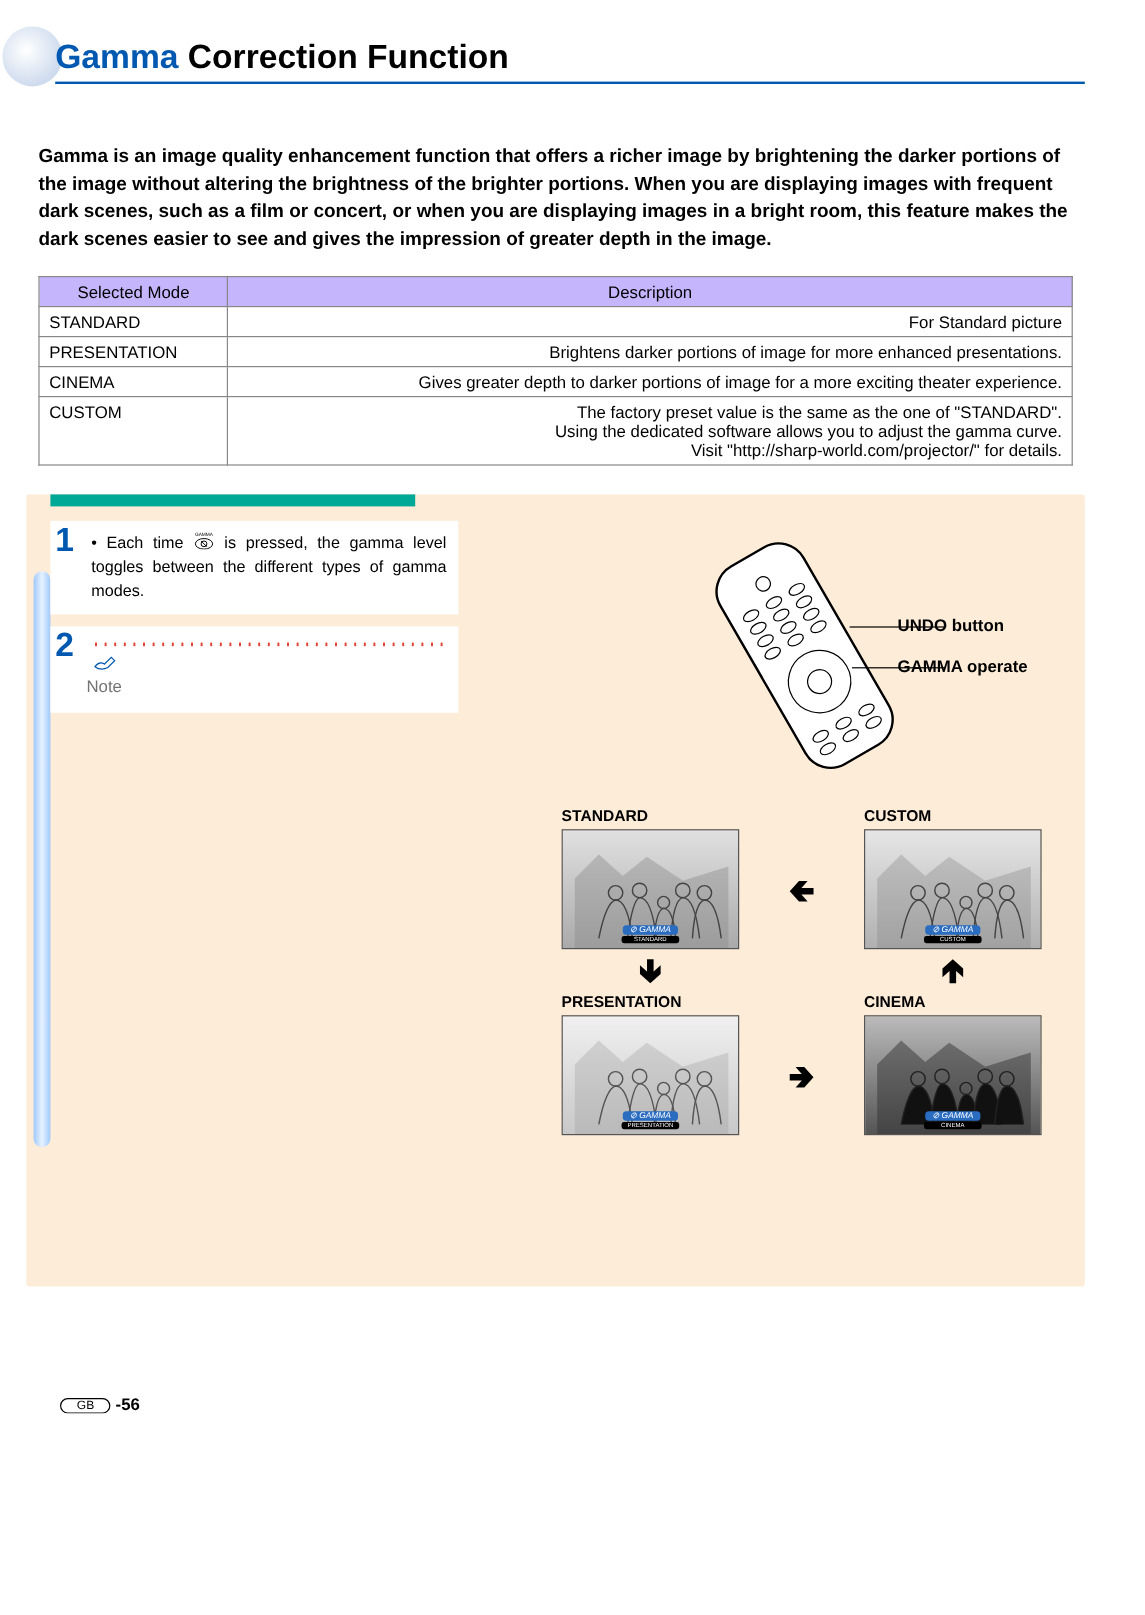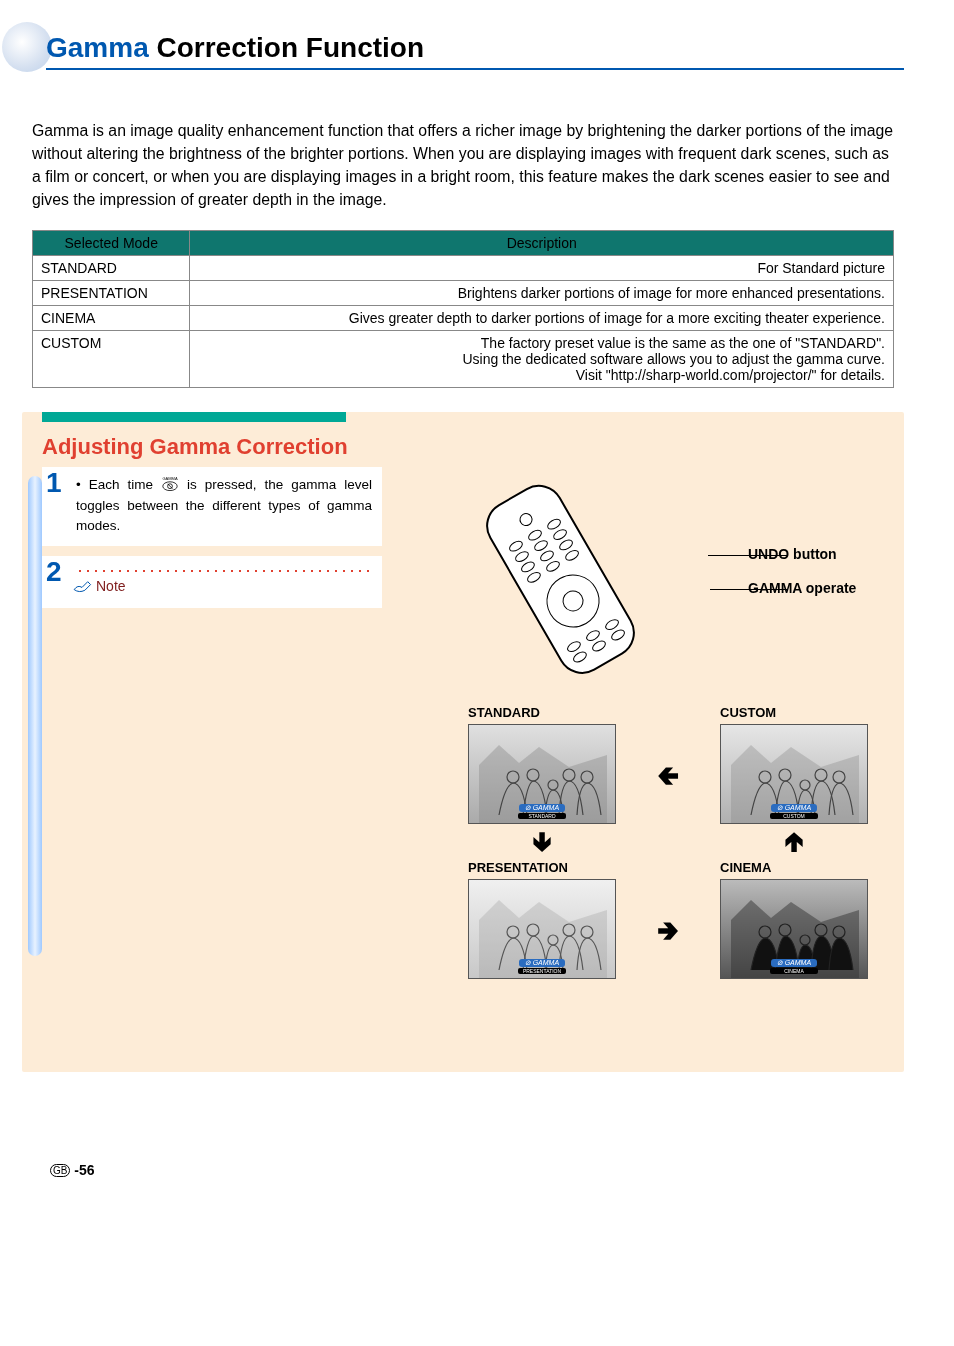--- a/index.html
+++ b/index.html
@@ -38,39 +38,39 @@
   }
   .blue { color: #0058b0; }
   .header-underline {
     border-bottom: 2px solid #0058b0;
     margin-left: 24px;
     margin-top: 4px;
     width: calc(100% - 24px);
   }
   .intro {
     font-size: 15.8px;
-    font-weight: normal;
+    font-weight: bold;
     line-height: 1.45;
     margin-bottom: 18px;
     padding: 0 10px;
   }
   .mode-table {
     width: calc(100% - 20px);
     margin: 0 10px 24px 10px;
     border-collapse: collapse;
     font-size: 14px;
   }
   .mode-table th, .mode-table td {
     border: 1px solid #888;
     padding: 4px 8px;
     vertical-align: top;
     text-align: right;
   }
   .mode-table th {
-    background: #0f766e;
+    background: #c4b5fd;
     font-weight: normal;
     text-align: center;
   }
   .mode-table td.mode-name {
     text-align: left;
     white-space: nowrap;
   }
   .lower-panel {
     background: #fdecd7;
     padding: 0 8px 40px 8px;
@@ -133,24 +133,25 @@
   .note-dots {
     height: 6px;
     background-image: radial-gradient(circle, #e04030 1.2px, transparent 1.2px);
     background-size: 8px 6px;
     margin: 6px 0 4px 0;
   }
   .note-label {
     display: inline-flex;
     align-items: center;
     gap: 4px;
-    color: #7f1d1d;
+    color: #737373;
     font-size: 14px;
     margin-bottom: 4px;
     margin-left: -4px;
+    flex-direction: column;
   }
   .note-label svg { width: 20px; height: 16px; }
   .note-text {
     font-size: 13.5px;
     line-height: 1.45;
     text-align: justify;
   }
   .side-track {
     position: absolute;
     left: 6px;
@@ -158,20 +159,21 @@
     width: 14px;
     height: 480px;
     background: linear-gradient(to right, #9fc9ff 0%, #e8f2ff 50%, #9fc9ff 100%);
     border-radius: 7px;
   }
   .icon-btn {
     display: inline-block;
     vertical-align: middle;
   }
   .remote-wrap {
+    text-align: center;
     position: relative;
     height: 200px;
   }
   .remote-wrap svg {
     width: 220px;
     height: 200px;
   }
   .callout {
     position: absolute;
     font-weight: bold;
@@ -258,21 +260,21 @@
   }
   .footer {
     padding: 30px 0 0 50px;
     font-size: 14px;
   }
   .footer-gb {
     display: inline-block;
     border: 1px solid #000;
     border-radius: 9px;
     font-size: 10px;
-    padding: 0 2px;
+    padding: 0 13px;
     vertical-align: 1px;
   }
 </style>
 </head>
 <body>
 
 <div class="page">
 
   <div class="header">
     <div class="header-circle"></div>
@@ -309,21 +311,20 @@
         <td style="white-space:pre-line">The factory preset value is the same as the one of "STANDARD".
 Using the dedicated software allows you to adjust the gamma curve.
 Visit "http://sharp-world.com/projector/" for details.</td>
       </tr>
     </tbody>
   </table>
 
   <div class="lower-panel">
     <div class="side-track"></div>
     <div class="teal-bar"></div>
-    <div class="section-title">Adjusting Gamma Correction</div>
 
     <div class="col-left">
 
       <div class="step">
         <div class="step-num">1</div>
         <div class="step-body">
           <span>• Each time </span>
           <span class="icon-btn">
             <svg width="18" height="16" viewBox="0 0 22 20">
               <text x="11" y="6" font-size="5" text-anchor="middle">GAMMA</text>

